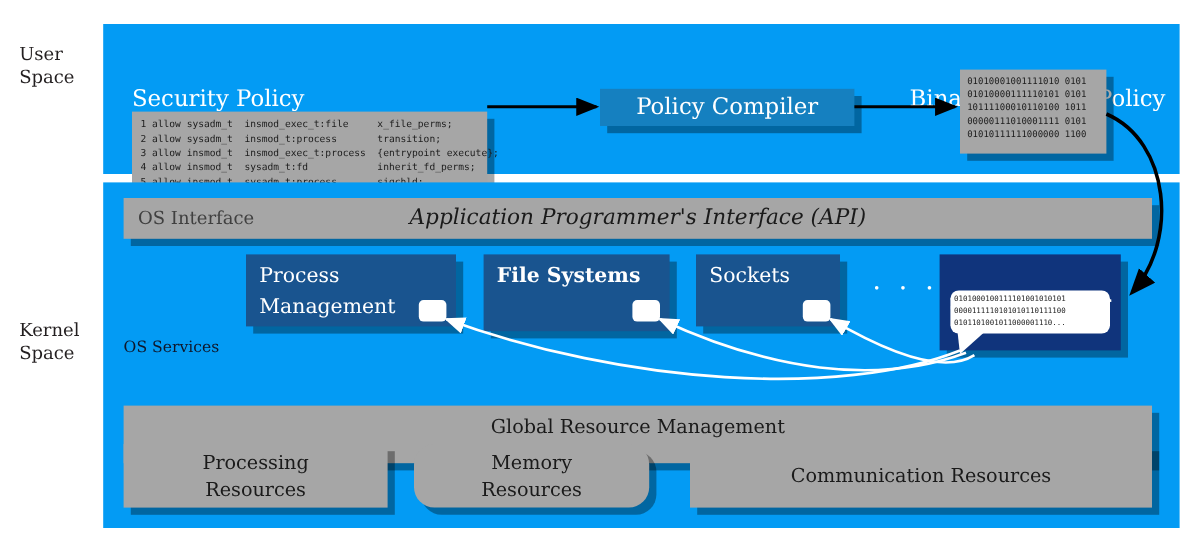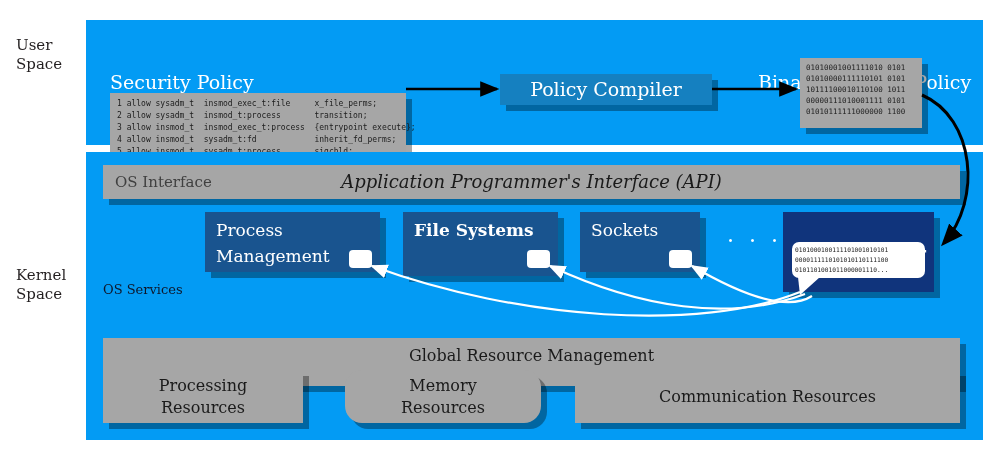--- a/index.html
+++ b/index.html
@@ -203,21 +203,21 @@
     letter-spacing: 4px;
   }
 
   
   #global-resource-bar {
     left: 103px; top: 316px; width: 857px; height: 48px; margin-top: 22px;
   }
   #global-resource-bar .ttl { top: 7px; }
 
   
-  #res-processing    { left: 103px; top: 370px; width: 200px; height: 53px; }
+  #res-processing    { left: 103px; top: 370px; width: 220px; height: 53px; }
   #res-memory        { left: 345px; top: 370px; width: 196px; height: 53px; border-radius: 17px; }
   #res-communication { left: 575px; top: 370px; width: 385px; height: 53px; }
 
   .res-two-line {
     position: absolute;
     left: 0; right: 0; top: 5px;
     text-align: center;
     font-size: 16px;
     line-height: 22px;
     white-space: pre-line;

